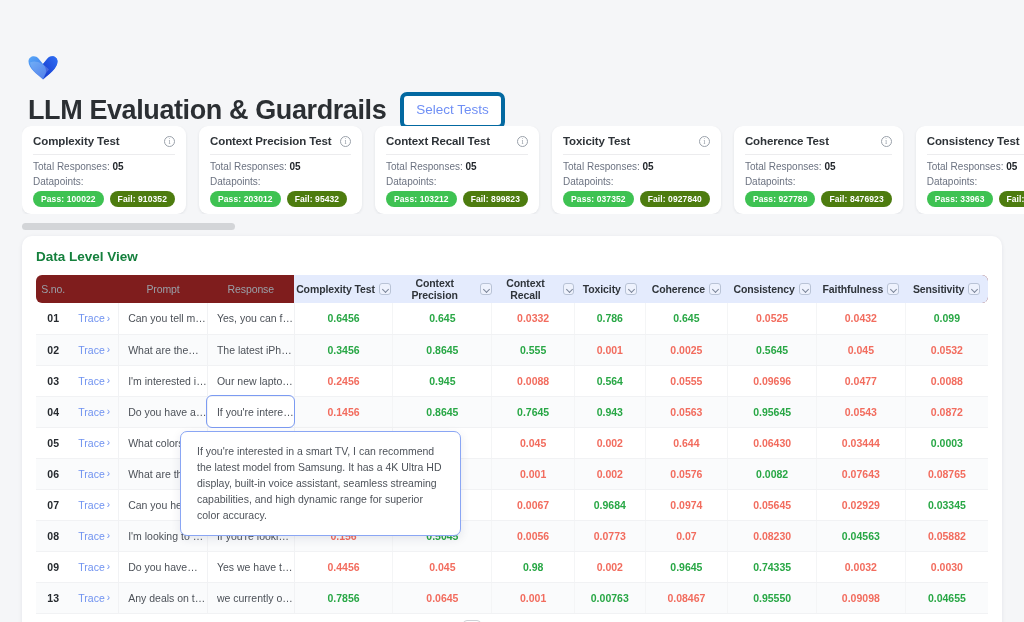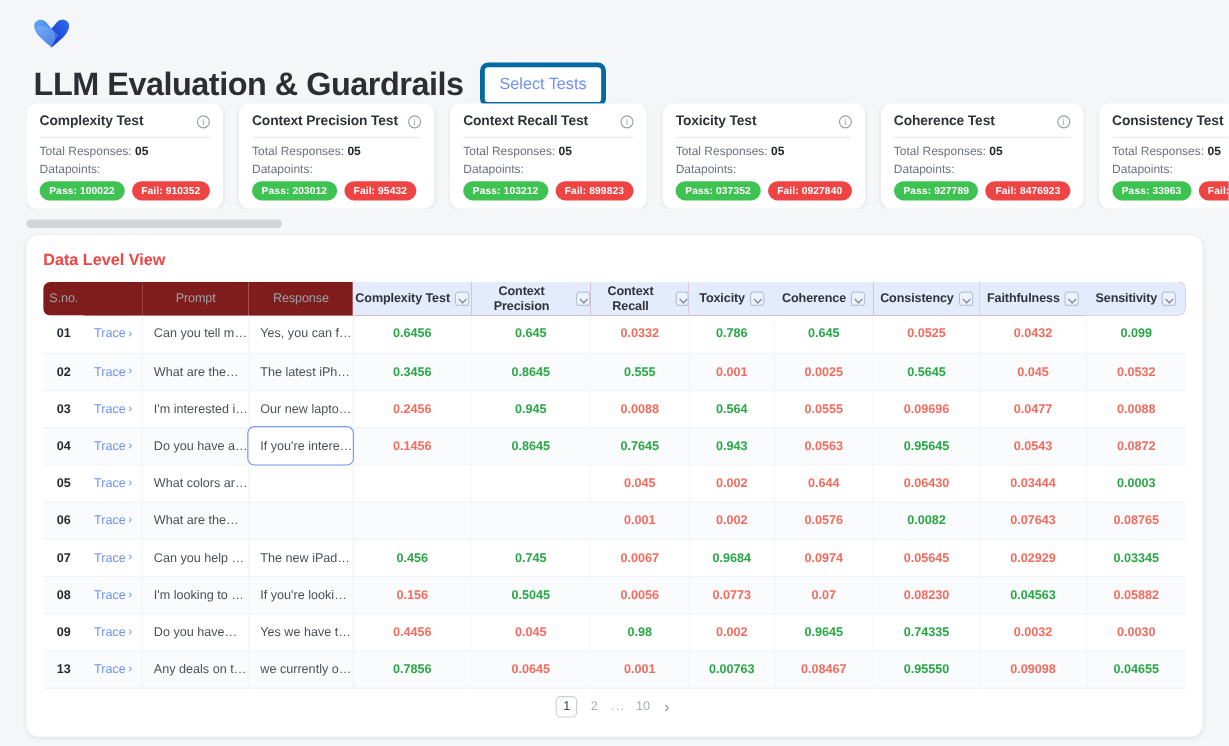--- a/index.html
+++ b/index.html
@@ -2,21 +2,21 @@
 <html><head>
 <meta charset="utf-8">
 <style>
   * { box-sizing: border-box; margin: 0; padding: 0; }
   html, body {
     width: 1024px; height: 622px;
     font-family: "Liberation Sans", sans-serif;
     background: #f5f6f8;
     overflow: hidden;
   }
-  .page { position: relative; width: 1024px; height: 454px; background: #f5f6f8; }
+  .page { position: relative; width: 1024px; height: 454px; background: #f5f6f8; margin-top: 40px; }
 
   
   .logo { position: absolute; left: 27px; top: 14px; width: 32px; height: 28px; }
 
   
   .title-row {
     position: absolute; left: 28px; top: 52px;
     display: flex; align-items: center; gap: 14px;
   }
   .page-title {
@@ -56,42 +56,42 @@
   .card-rule { height: 1px; background: #ececee; margin: 7px 0 6px; }
   .card-line { font-size: 10px; color: #6b7280; margin-bottom: 4px; }
   .card-line b { color: #22262b; font-weight: 600; }
   .pills { display: flex; gap: 6px; margin-top: 2px; align-items: center; }
   .pill {
     font-size: 8.5px; font-weight: 700; color: #ffffff;
     border-radius: 9px; padding: 3px 8px; white-space: nowrap;
     letter-spacing: 0.1px;
   }
   .pill.pass { background: #3ec252; }
-  .pill.fail { background: #ef4444; }
+  .pill.fail { background: #4d7c0f; }
 
   
   .hscroll-track {
     position: absolute; left: 22px; top: 183px; width: 1002px; height: 7px;
     background: transparent; border-radius: 4px;
   }
   .hscroll-thumb {
     width: 213px; height: 7px; border-radius: 4px; background: #d3d5d8;
     cursor: pointer;
   }
 
   
   .panel {
     position: absolute; left: 22px; top: 196px;
     width: 980px; height: 418px;
     background: #ffffff; border-radius: 10px;
     box-shadow: 0 1px 4px rgba(20,30,60,0.08);
     padding: 13px 14px 0 14px; overflow: hidden;
   }
   .panel-title {
-    font-size: 13.5px; font-weight: 600; color: #ef4444;
+    font-size: 13.5px; font-weight: 600; color: #15803d;
     margin-bottom: 11px;
   }
 
   
   table { width: 952px; border-collapse: collapse; table-layout: fixed; }
   thead tr { background: #7f1d1d; }
   thead th {
     font-size: 10.5px; font-weight: 400; color: #9aa0a8;
     height: 28px; text-align: center; letter-spacing: -0.1px;
   }
@@ -497,14 +497,15 @@
 
     <div class="pagination">
       <div class="pg current">1</div>
       <div class="pg">2</div>
       <div class="pg dots">...</div>
       <div class="pg">10</div>
       <div class="pg next">›</div>
     </div>
   </div>
 
+  <div class="tooltip">If you're interested in a smart TV, I can recommend the latest model from Samsung. It has a 4K Ultra HD display, built-in voice assistant, seamless streaming capabilities, and high dynamic range for superior color accuracy.</div>
 
 </div>
 
 </body></html>

